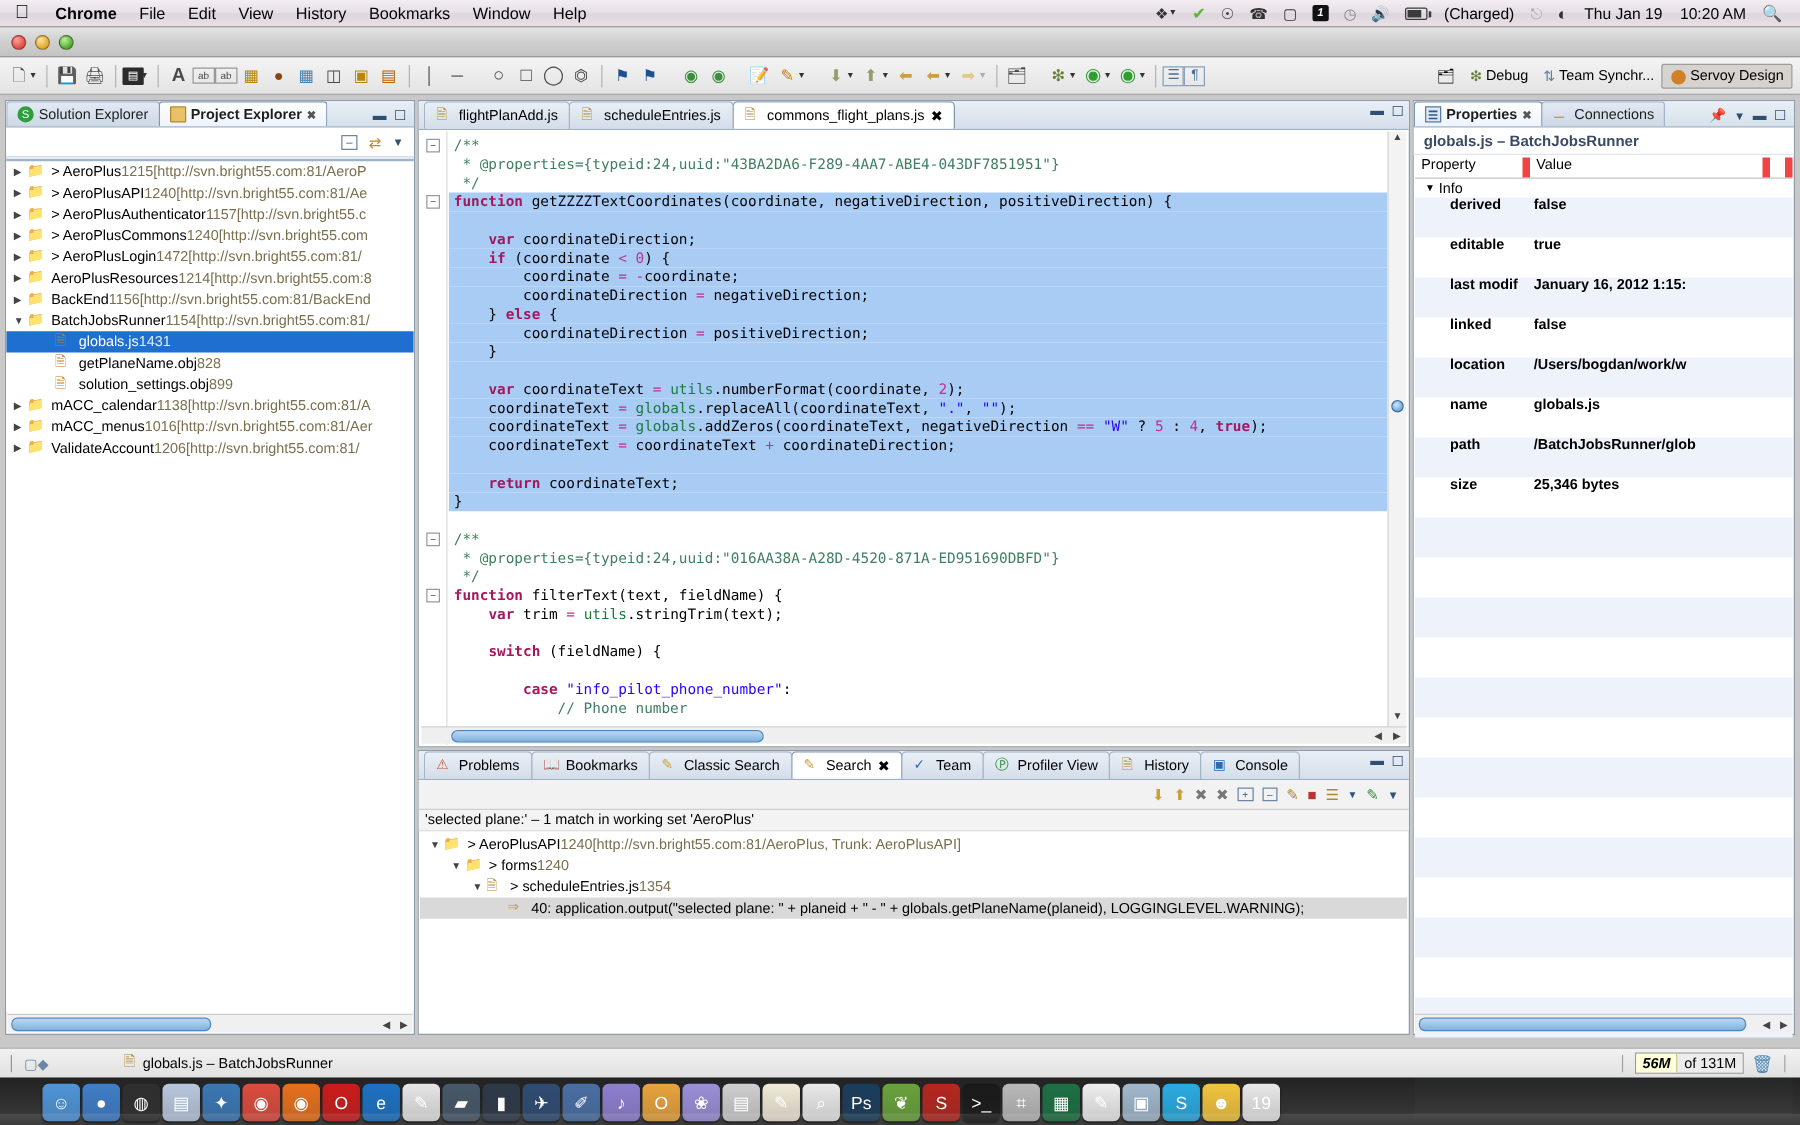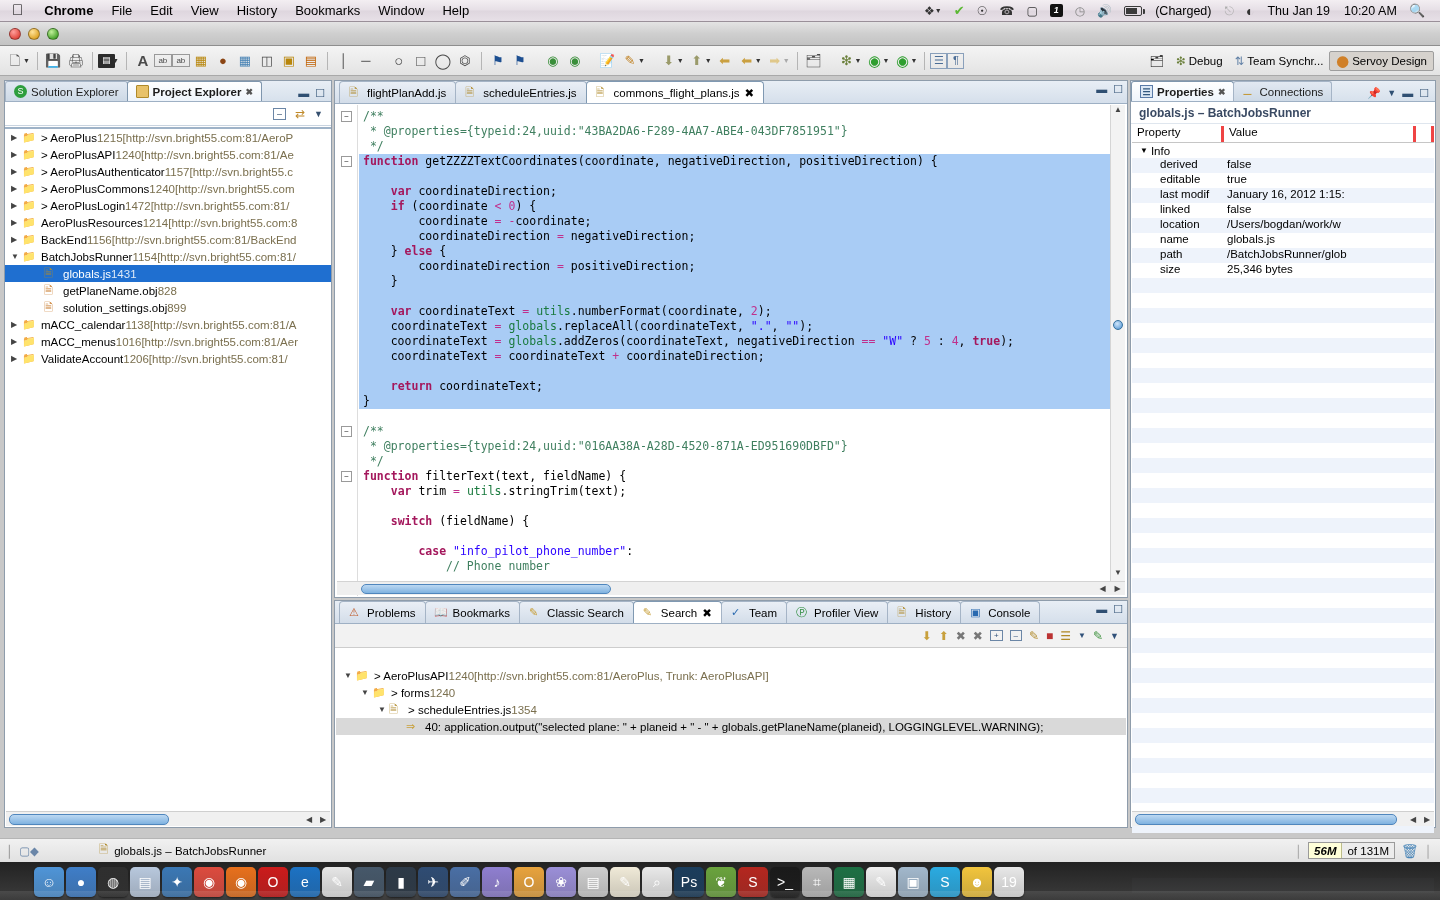--- a/index.html
+++ b/index.html
@@ -146,22 +146,22 @@
      padding-left:8px; font-size:12px; font-weight:bold; color:#3a4a63;
      border-bottom:1px solid #dfe6ee;}
   .pr-body{ position:absolute; left:1px;right:1px; top:45px; bottom:18px; display:flex; background:#fff;}
   .pr-side{ width:72px; background:#fff; border-right:1px solid #b8c4d2; padding-top:4px;}
   .pr-tab{ height:20px; display:flex;align-items:center; padding-left:6px;
      font-size:11.5px; font-weight:bold; border-top:1px solid #c2cedc; border-bottom:1px solid #c2cedc;
      background:#fff;}
   .pr-table{ flex:1; }
   .pr-hdr{ height:17px; display:flex; font-size:11.5px; background:#fff;
      border-bottom:1px solid #c6c6c6;}
-  .pr-hdr div{ padding-left:5px; border-right:3px solid #ef4444;}
-  .pr-row{ height:15px; display:flex; font-size:11.5px; }
+  .pr-hdr div{ padding-left:5px; border-right:6px solid #ef4444;}
+  .pr-row{ height:32px; display:flex; font-size:11.5px;font-weight:bold; }
   .pr-row:nth-child(odd){ background:#eef3fb; }
   .pr-row .k{ width:92px; padding-left:28px; overflow:hidden; white-space:nowrap;}
   .pr-row .v{ flex:1; padding-left:3px; overflow:hidden; white-space:nowrap;}
   .pr-group{ height:15px; font-size:11.5px; padding-left:8px; display:flex;align-items:center;gap:3px;}
 
   
   .statusbar{ position:absolute; left:0; bottom:38px; width:1440px; height:24px;
      background:linear-gradient(to bottom,#f1f1f1,#e1e1e1); border-top:1px solid #b5b5b5;
      display:flex; align-items:center; font-size:11.5px; padding-left:6px; gap:6px;}
   .heap{ display:flex; align-items:center; border:1px solid #9a9a9a; height:17px;}
@@ -525,20 +525,21 @@
       <span style="color:#777">✖</span>
       <span style="border:1px solid #6b86a6;font-size:8px;padding:0 3px">+</span>
       <span style="border:1px solid #6b86a6;font-size:8px;padding:0 3px">–</span>
       <span style="color:#b08a2a">✎</span>
       <span style="color:#b33">■</span>
       <span style="color:#b08a2a">☰</span>
         <span style="font-size:8px">▼</span>
       <span style="color:#3a8f3a">✎</span>
       <span style="font-size:9px">▼</span>
     </div>
+    <div class="sv-head">'selected plane:' – 1 match in working set 'AeroPlus'</div>
     <div class="sv-body">
         <div class="svrow" style="padding-left: 8px;">
           <span class="twist">▼</span>
           <span class="ficon" style="font-size: 11px; line-height: 13px; color: rgb(216, 168, 60);">📁</span>
           <span>&gt; AeroPlusAPI </span>
           <span class="dim">1240 </span>
           <span class="dim">[http://svn.bright55.com:81/AeroPlus, Trunk: AeroPlusAPI]</span>
         </div>
         <div class="svrow" style="padding-left: 25px;">
           <span class="twist">▼</span>

